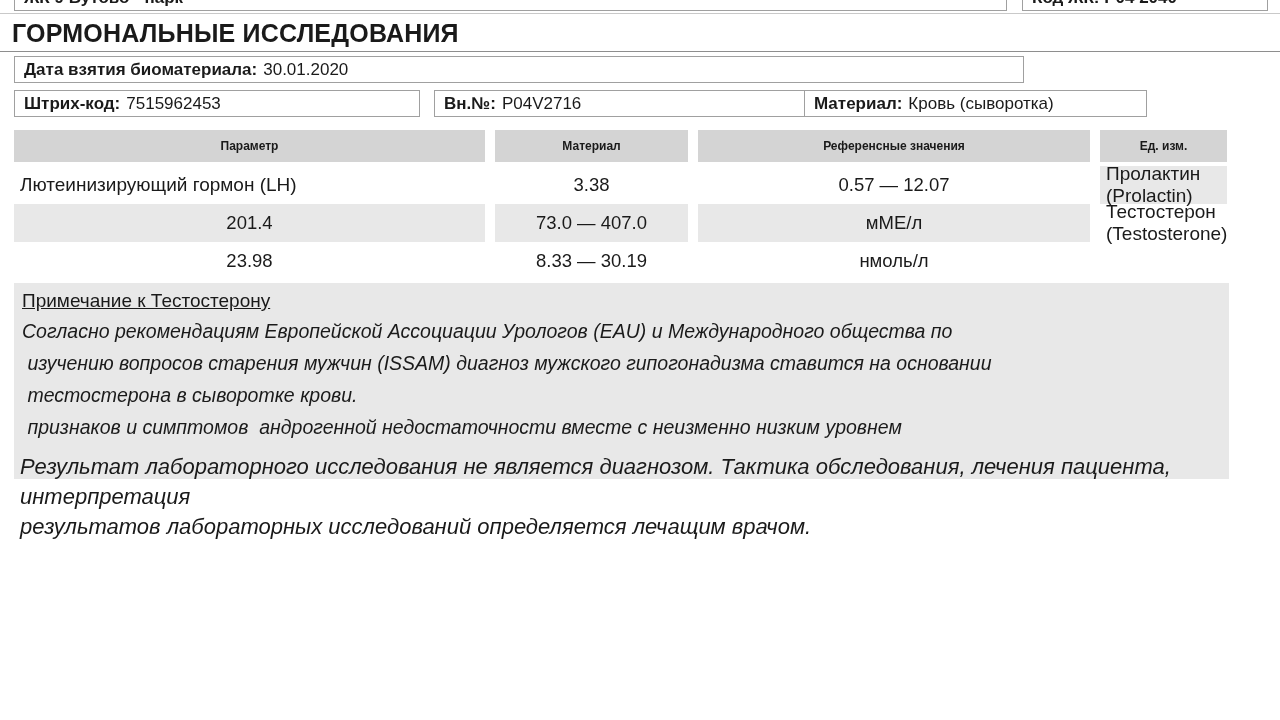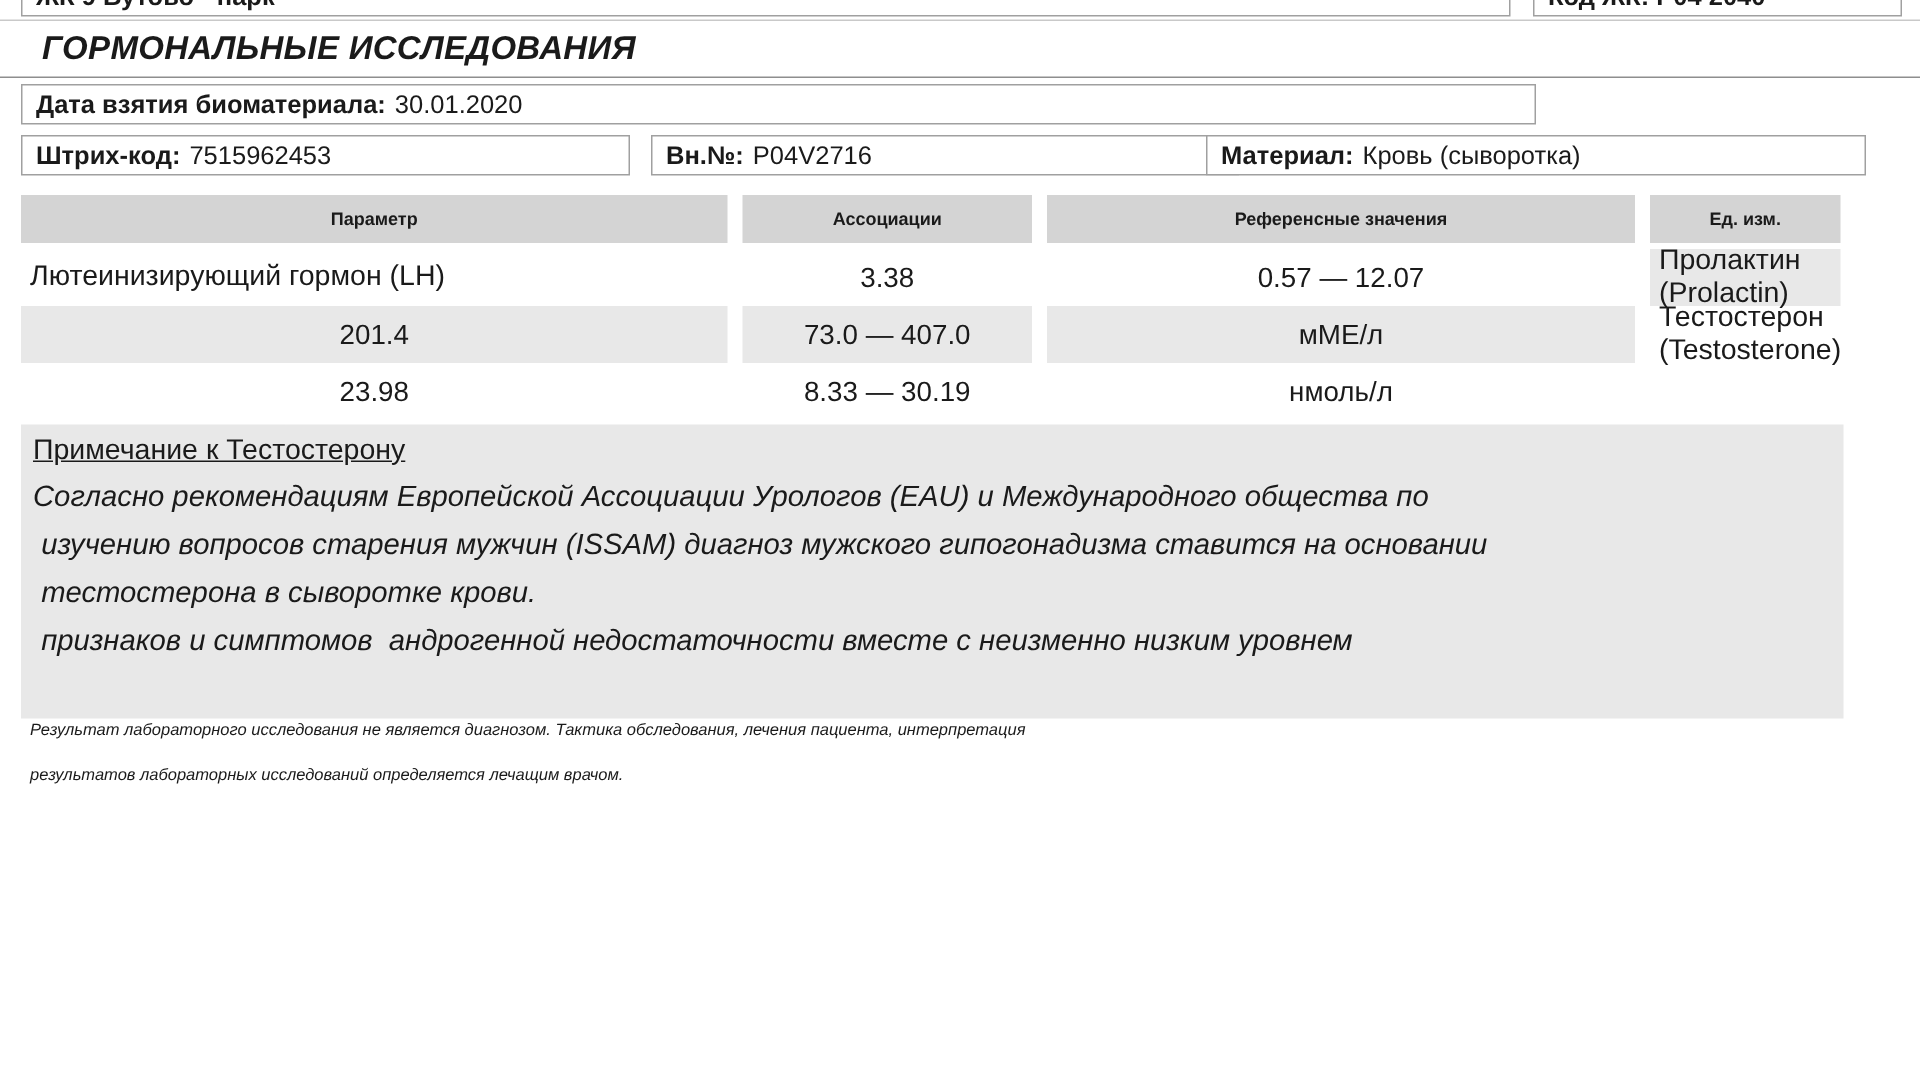--- a/index.html
+++ b/index.html
@@ -28,30 +28,30 @@
   .box .val { margin-left:6px; }
 
   
   .top-box { top:-16px; font-weight:bold; }
   #top-left-box  { left:14px;  width:993px; }
   #top-right-box { left:1022px; width:246px; }
 
   .subline { position:absolute; top:13px; left:0; width:1280px; height:1px; background:#c9c9c9; }
 
   .page-title {
-    position:absolute; left:28px; top:19px;
-    font-size:22px; font-weight:bold; letter-spacing:0.2px;font-style:italic;
+    position:absolute; left:12px; top:19px;
+    font-size:25px; font-weight:bold; letter-spacing:0.2px;
   }
   .title-rule { position:absolute; top:51px; left:0; width:1280px; height:1px; background:#8e8e8e; }
 
   #date-box { left:14px; top:56px; width:1010px; }
 
   #barcode-box  { left:14px;  top:90px; width:406px; }
   #internal-box { left:434px; top:90px; width:392px; }
-  #material-box { left:804px; top:90px; width:440px; }
+  #material-box { left:804px; top:90px; width:343px; }
 
   .tbl-header, .tbl-rows {
     position:absolute; left:14px;
     display:grid;
     grid-template-columns:471px 193px 392px 127px;
     column-gap:10px;
   }
   .tbl-header { top:130px; }
   .tbl-rows   { top:166px; }
 
@@ -82,21 +82,21 @@
   }
   .note-line {
     font-style:italic;
     font-size:19.5px;
     line-height:32px;
     white-space:pre-wrap;
   }
 
   .disclaimer {
     position:absolute; left:20px; top:452px;
-    font-style:italic; font-size:11px; line-height:30px;margin-top:20px;
+    font-style:italic; font-size:22px; line-height:30px;
   }
 </style>
 </head>
 <body>
 
 <div class="box top-box" id="top-left-box">
   <span>ЖК 9 Бутово - парк</span>
 </div>
 <div class="box top-box" id="top-right-box">
   <span>Код ЖК: Р04 2040</span>
@@ -119,21 +119,21 @@
   <span class="lbl">Вн.№:</span>
   <span class="val">P04V2716</span>
 </div>
 <div class="box" id="material-box">
   <span class="lbl">Материал:</span>
   <span class="val">Кровь (сыворотка)</span>
 </div>
 
 <div class="tbl-header">
   <div class="hcell">Параметр</div>
-  <div class="hcell">Ассоциации</div>
+  <div class="hcell">Материал</div>
   <div class="hcell">Референсные значения</div>
   <div class="hcell">Ед. изм.</div>
 </div>
 
 <div class="tbl-rows">
 
   <div class="cell param">Лютеинизирующий гормон (LH)</div>
   <div class="cell">3.38</div>
   <div class="cell">0.57 — 12.07</div>
 

